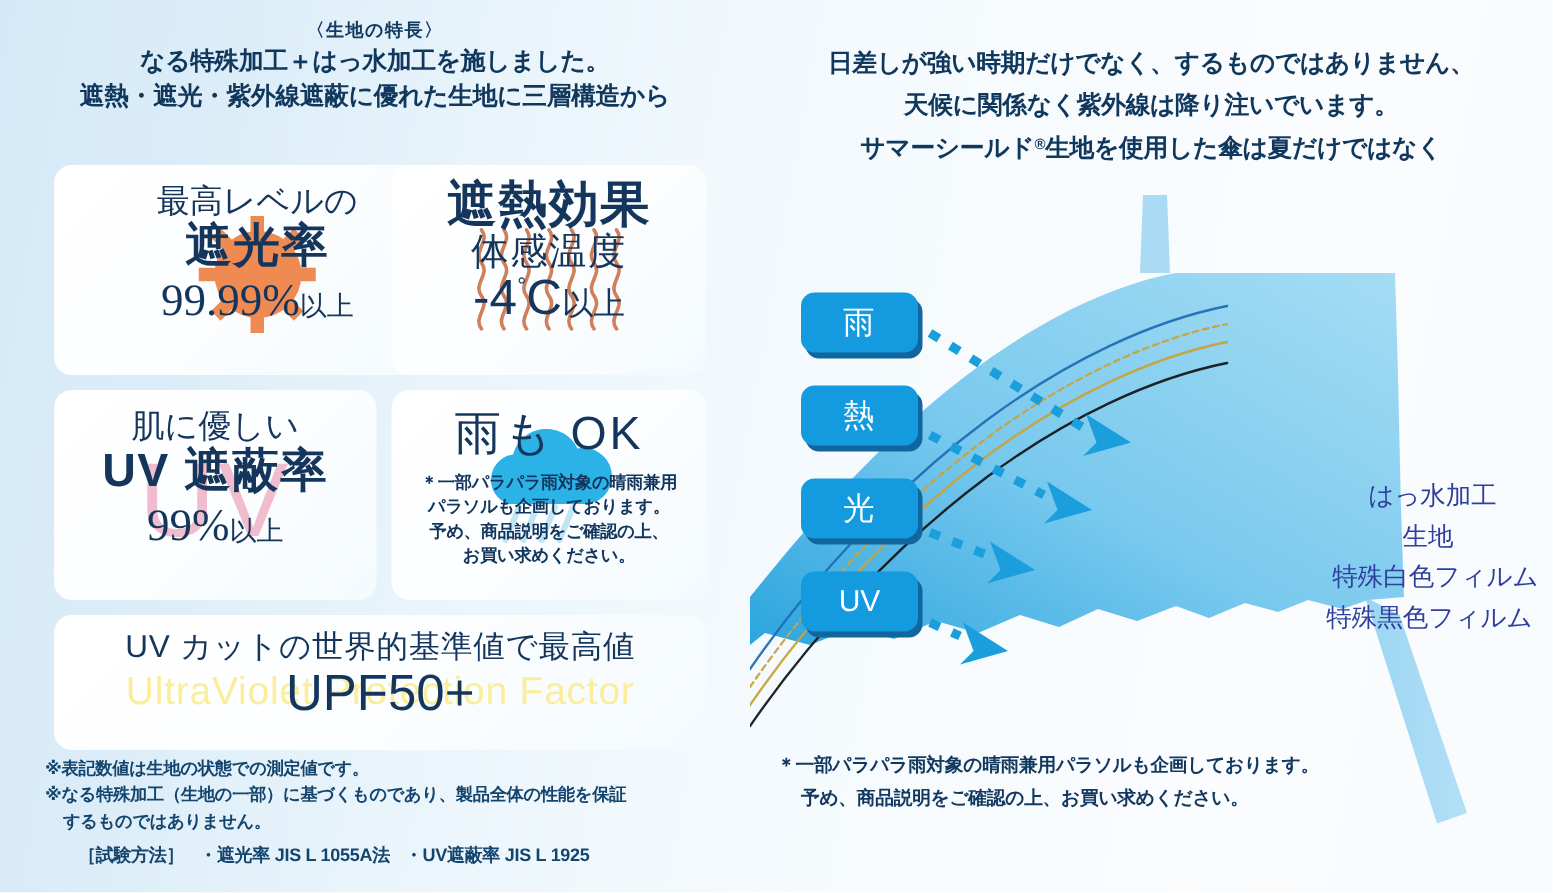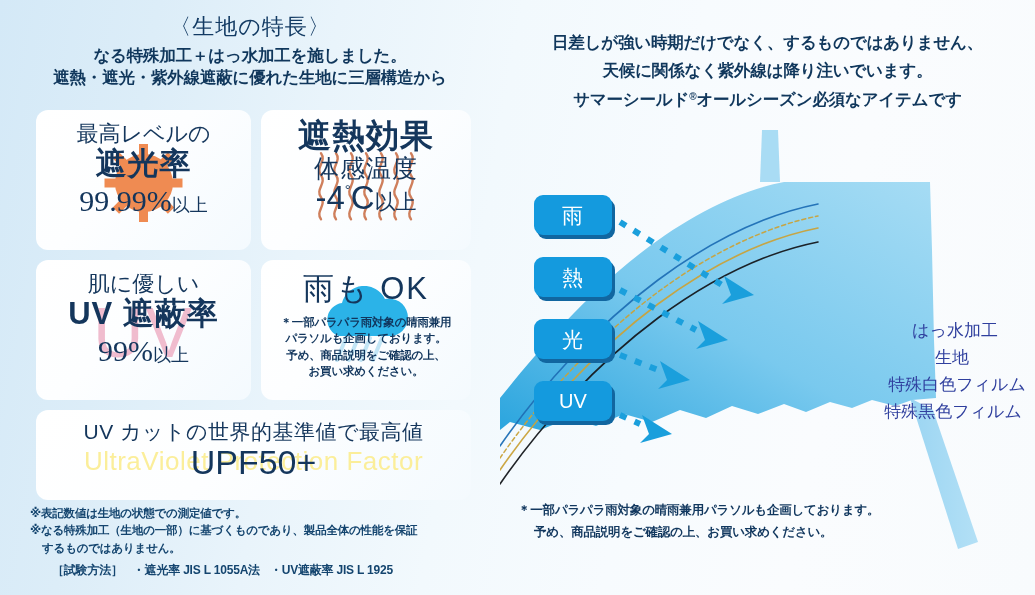--- a/index.html
+++ b/index.html
@@ -13,37 +13,37 @@
     background:
       linear-gradient(100deg,#d4e9f7 0%, #dcedf8 14%, #e9f4fb 30%, #f2f9fd 46%, #f7fbfe 62%, #fafcfe 78%, #f8fbfd 100%);
     overflow:hidden;
   }
 
   
   #left{position:absolute;left:0;top:0;width:500px;height:595px;}
 
   .head-wrap{text-align:center;padding-top:12px;}
   .head-title{
-    font-size:22px;font-weight:normal;color:#123a63;letter-spacing:1px;
+    font-size:12px;font-weight:bold;color:#123a63;letter-spacing:1px;
     line-height:1.35;
   }
   .head-sub{
     font-size:16.5px;font-weight:bold;color:#10375c;
     line-height:1.38;margin-top:2px;padding:0 24px;letter-spacing:-0.2px;
   }
 
   .card{
     position:absolute;
     background:linear-gradient(135deg,#ffffff 0%,#fdfeff 45%,#f4fafe 100%);
     border-radius:12px;
     overflow:hidden;
   }
   .card-inner{position:relative;width:100%;height:100%;}
 
-  .c1{left:36px;top:110px;width:215px;height:140px;}
+  .c1{left:36px;top:110px;width:215px;height:140px;padding-left:28px;}
   .c2{left:261px;top:110px;width:210px;height:140px;}
   .c3{left:36px;top:260px;width:215px;height:140px;}
   .c4{left:261px;top:260px;width:210px;height:140px;}
   .c5{left:36px;top:410px;width:435px;height:90px;}
 
   .card-txt{position:relative;z-index:3;text-align:center;color:#14365c;}
 
   
   .c1 .l1{font-size:22px;font-weight:500;letter-spacing:0px;padding-top:12px;line-height:1.05;}
   .c1 .l2{font-size:31px;font-weight:600;letter-spacing:1px;line-height:1.12;margin-top:2px;}
@@ -243,21 +243,21 @@
       <div class="fn-indent">するものではありません。</div>
       <div class="fn-method"><span>［試験方法］</span><span class="sp"></span><span>・遮光率 JIS L 1055A法</span><span class="sp"></span><span>・UV遮蔽率 JIS L 1925</span></div>
     </div>
   </div>
 
   <div id="right">
 
     <div class="right-lede">
       <div>日差しが強い時期だけでなく、するものではありません、</div>
       <div>天候に関係なく紫外線は降り注いでいます。</div>
-      <div><span>サマーシールド</span><span class="reg">®</span><span>オールシーズン必須なアイテムです</span></div>
+      <div><span>サマーシールド</span><span class="reg">®</span><span>生地を使用した傘は夏だけではなく</span></div>
     </div>
 
     <svg class="umbrella" viewBox="0 0 535 420">
       <defs>
         <linearGradient id="canopyGrad" x1="0" y1="1" x2="1" y2="0">
           <stop offset="0%" stop-color="#2ba5de"></stop>
           <stop offset="45%" stop-color="#79c9ee"></stop>
           <stop offset="100%" stop-color="#a6dcf4"></stop>
         </linearGradient>
         <linearGradient id="poleGrad" x1="0" y1="0" x2="1" y2="0">

